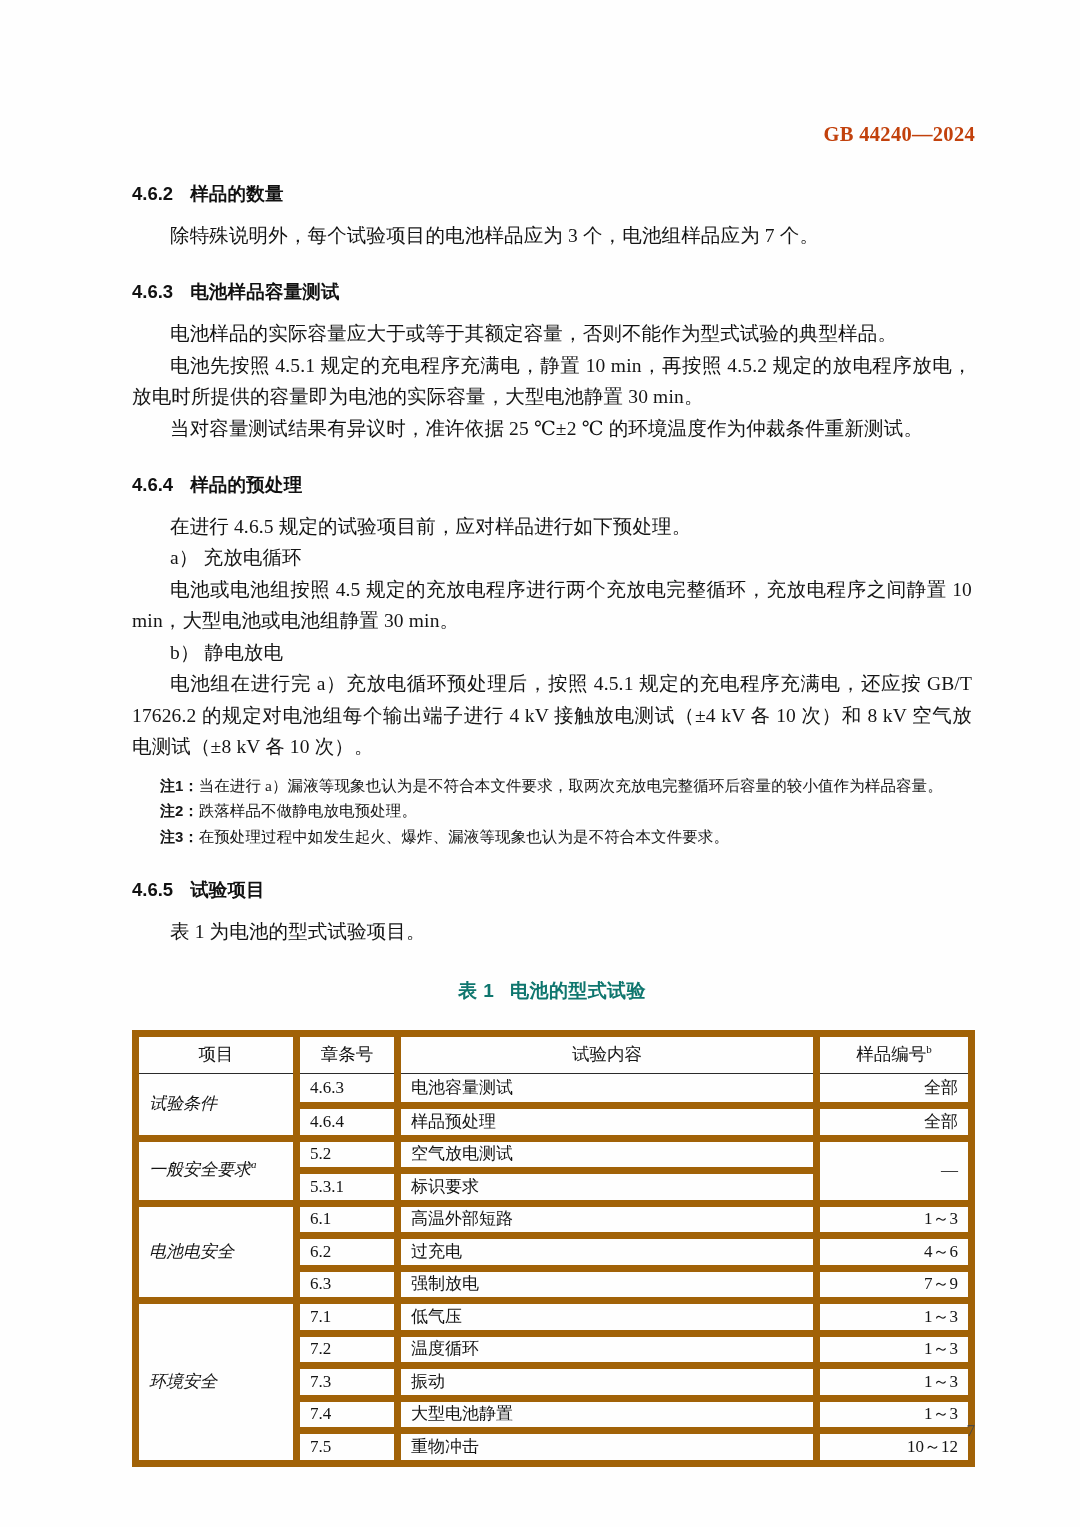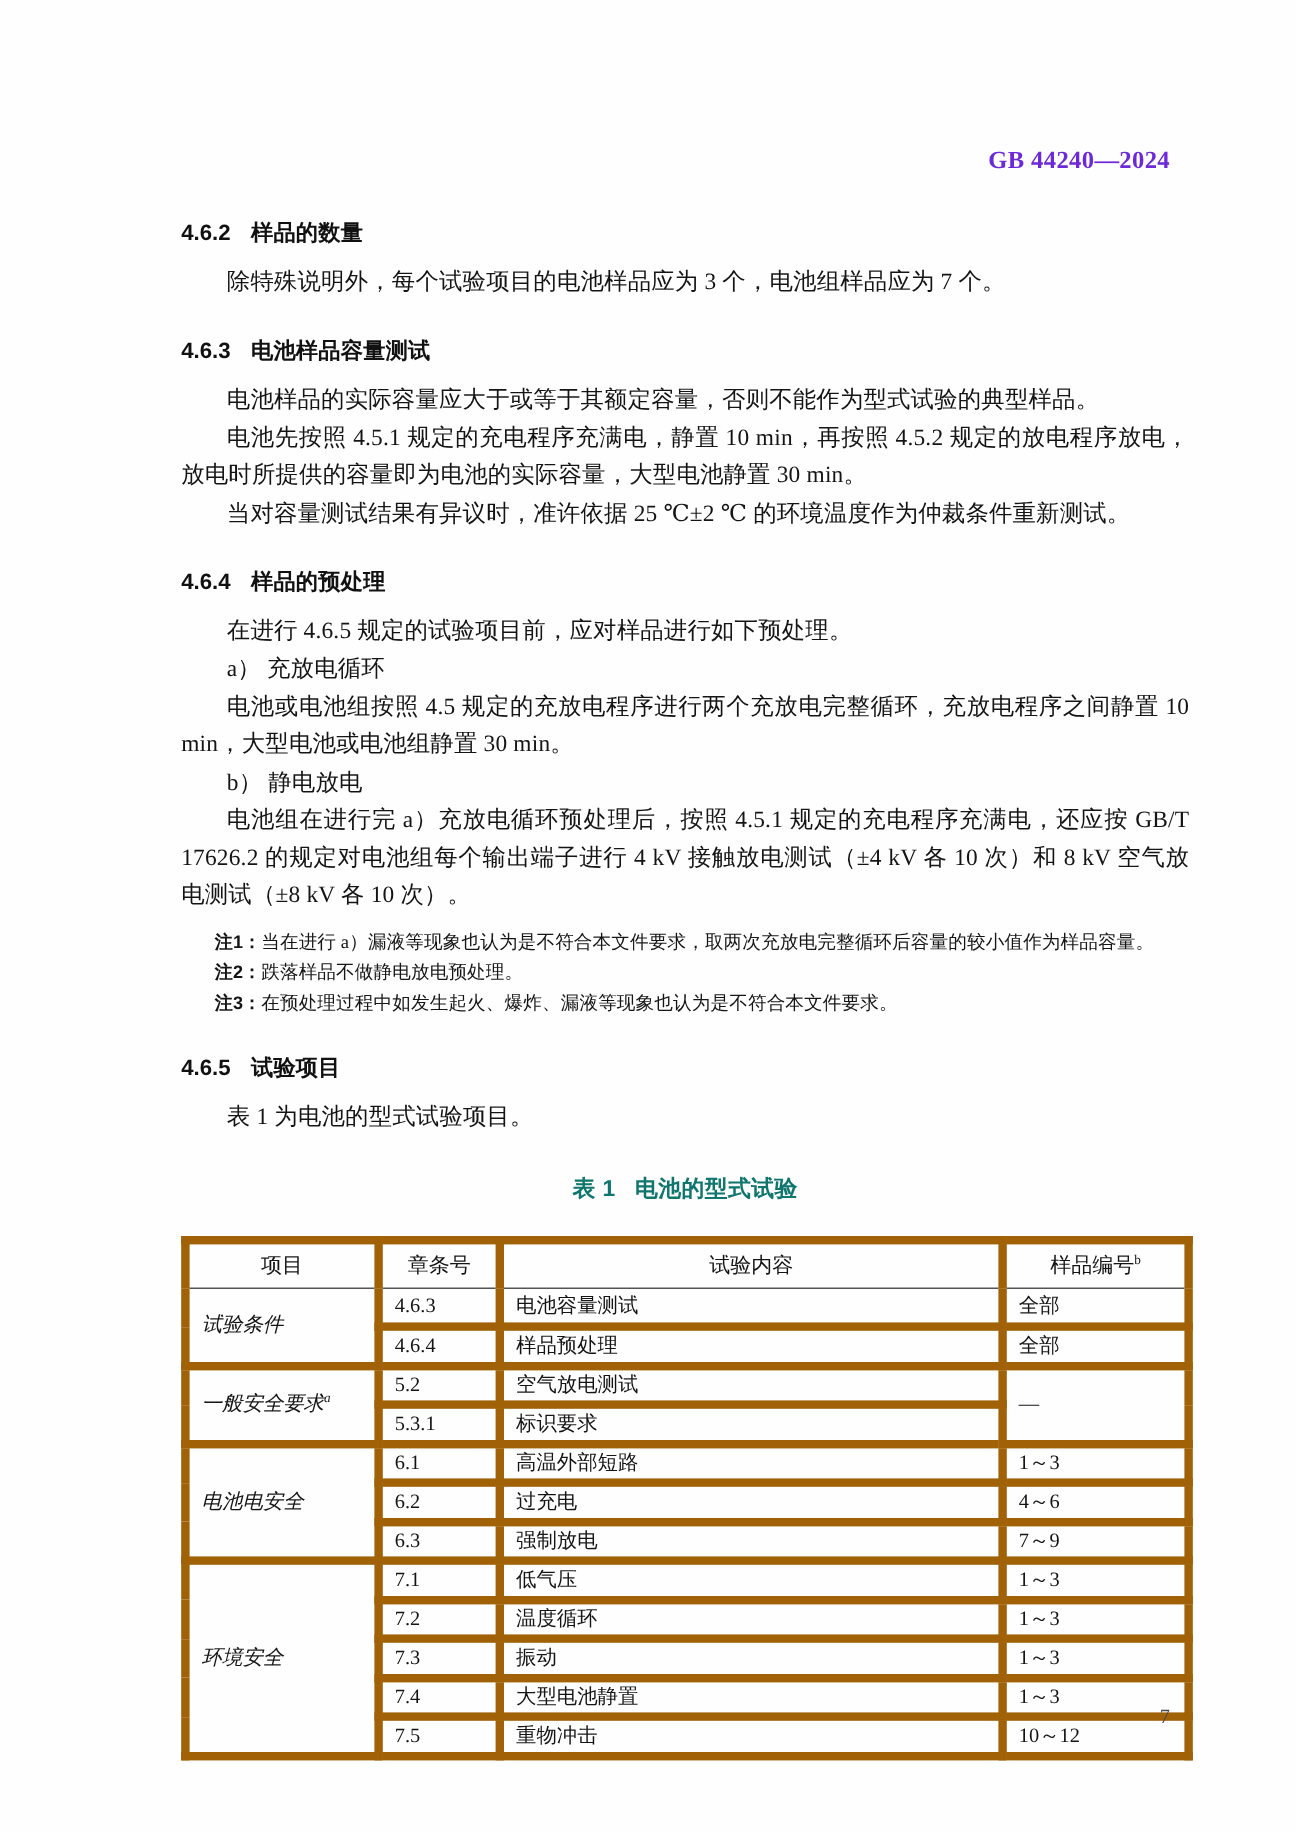--- a/index.html
+++ b/index.html
@@ -24,28 +24,28 @@
 
   
   .running-header {
     position: absolute;
     top: 123px;
     right: 105px;
     font-family: "Liberation Serif", "DejaVu Serif", serif;
     font-size: 20.5px;
     font-weight: bold;
     letter-spacing: 0.3px;
-    color: #6d28d9;
+    color: #c2410c;
     white-space: nowrap;
   }
 
   
   .content {
     position: absolute;
-    left: 151px;
+    left: 132px;
     top: 180px;
     width: 840px;
   }
 
   h3.clause {
     margin: 0;
     font-family: "Liberation Sans", "DejaVu Sans", sans-serif;
     font-size: 18.5px;
     font-weight: bold;
     color: #111;
@@ -153,21 +153,21 @@
     border-top: 1.6px solid #2b2b2b;
     border-bottom: 1.6px solid #2b2b2b;
     border-left: 1.6px solid #2b2b2b;
     border-right: 1.6px solid #2b2b2b;
   }
   table.typetest thead th { border-bottom: 1.6px solid #2b2b2b; }
 
   td.group, th.group { text-align: left; padding-left: 12px; font-style: italic; }
   td.clauseno { text-align: left; padding-left: 12px; }
   td.testitem { text-align: left; padding-left: 14px; }
-  td.sample  { text-align: left; }
+  td.sample  { text-align: right; }
 
   sup.fn {
     font-size: 11px;
     vertical-align: super;
     line-height: 0;
     font-family: "Liberation Serif", "DejaVu Serif", serif;
   }
 
   
   tr.grp-start > td { border-top: 1.4px solid #3a3a3a; }

